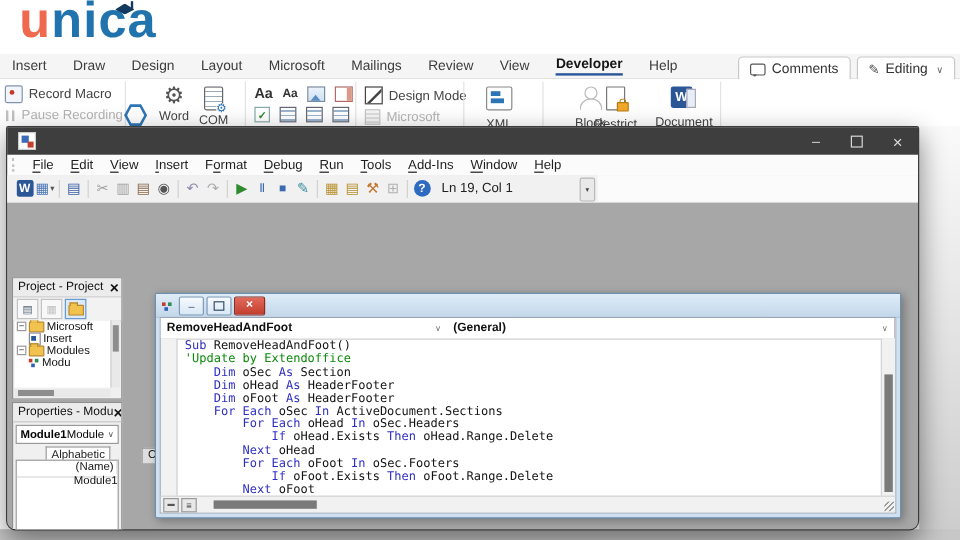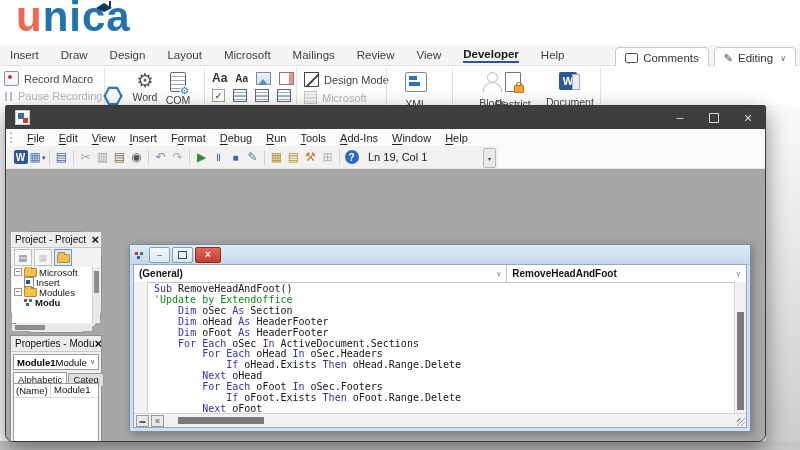--- a/index.html
+++ b/index.html
@@ -106,21 +106,21 @@
                border-radius:2px;display:flex;flex-direction:column;align-items:center;justify-content:center;font-size:6px;color:#444;}
   #vba-toolbar-filler{flex:1;background:#fbfbfb;}
 
   #vba-mdi{position:absolute;left:0;top:63px;right:0;bottom:0;background:#a7a7a7;}
 
   
   .panel{position:absolute;left:4px;width:92px;background:#f0f0f0;border:1px solid #8f8f8f;box-sizing:border-box;}
   .phead{height:15px;display:flex;align-items:center;justify-content:space-between;padding:0 2px 0 4px;
          font-size:10px;color:#111;background:#ececec;border-bottom:1px solid #c9c9c9;white-space:nowrap;overflow:hidden;}
   .pclose{font-size:13px;font-weight:700;color:#111;line-height:12px;}
-  #proj-panel{top:62px;height:102px;border-radius:24px;}
+  #proj-panel{top:62px;height:102px;}
   #proj-tools{height:19px;background:#f2f2f2;display:flex;align-items:center;gap:2px;padding-left:3px;border-bottom:1px solid #d5d5d5;}
   .ptool{width:16px;height:15px;border:1px solid #c2c2c2;background:#f8f8f8;display:flex;align-items:center;justify-content:center;font-size:9px;color:#567;}
   .ptool.active{border:1px solid #6a9ad0;background:#dce9f6;}
   .ptool.disabled{color:#c2c2c2;}
   #proj-tree{position:absolute;left:1px;right:9px;top:35px;bottom:9px;background:#fff;overflow:hidden;
              font-size:9.5px;color:#111;}
   .trow{display:flex;align-items:center;gap:2px;height:10px;white-space:nowrap;}
   .expbox{width:8px;height:8px;border:1px solid #999;background:#fff;font-size:8px;line-height:6px;text-align:center;color:#333;box-sizing:border-box;flex:none;}
   .expbox:before{content:"−";}
   .ico-folder{width:11px;height:7px;background:#f2c24e;border:1px solid #b8882a;border-radius:1px;position:relative;flex:none;margin-top:1px;}
@@ -132,24 +132,24 @@
   #proj-vthumb{position:absolute;left:1px;top:4px;width:5px;height:22px;background:#8d8d8d;}
   #proj-hscroll{position:absolute;left:1px;right:9px;bottom:1px;height:7px;background:#e9e9e9;}
   #proj-hthumb{position:absolute;left:3px;top:1px;width:30px;height:5px;background:#8d8d8d;}
 
   #props-panel{top:166px;height:169px;}
   #props-combo{margin:2px;height:14px;background:#fff;border:1px solid #9a9a9a;display:flex;align-items:center;
                font-size:9.5px;padding:0 3px;white-space:nowrap;overflow:hidden;}
   #props-combo b{font-weight:700;}
   #props-combo .chev{margin-left:auto;font-size:7px;color:#555;}
   #props-tabs{display:flex;height:14px;padding-left:2px;font-size:9.5px;color:#222;align-items:flex-end;gap:1px;}
-  .ptab{padding:0 4px;border:1px solid #9a9a9a;border-bottom:none;background:#dedede;height:12px;line-height:12px;white-space:nowrap;}
+  .ptab{padding:0 4px;border:1px solid #9a9a9a;border-bottom:none;background:#dedede;height:12px;line-height:12px;white-space:nowrap;margin-left:25px;}
   .ptab.active{background:#fff;height:13px;line-height:13px;}
   #props-grid{position:absolute;left:2px;right:2px;top:47px;bottom:2px;background:#fff;border:1px solid #9a9a9a;font-size:9.5px;color:#111;}
-  .grow{display:flex;height:13px;border-bottom:1px solid #d8d8d8;align-items:flex-start;}
+  .grow{display:flex;height:13px;border-bottom:1px solid #d8d8d8;align-items:flex-end;flex-direction:column;}
   .gname{width:34px;padding-left:2px;border-right:1px solid #d8d8d8;height:100%;display:flex;align-items:center;}
   .gval{padding-left:3px;}
 
   
   #code-win{position:absolute;left:123px;top:75px;width:622px;height:188px;background:#cfe0f0;
             border:1px solid #6f8faf;border-radius:2px;box-sizing:border-box;box-shadow:2px 2px 8px rgba(0,0,0,.3);}
   #code-titlebar{height:19px;display:flex;align-items:center;background:linear-gradient(#dfecf8,#c3d7ea);
                  border-bottom:1px solid #b0c6da;font-size:11px;color:#1c1c1c;padding:0 3px 0 5px;}
   .cw-ico{width:3px;height:3px;background:#c43b2e;box-shadow:5px 0 0 #2e8b57,2px 4px 0 #2e5fb8;margin-right:9px;margin-bottom:3px;}
   #code-title{flex:1;white-space:nowrap;overflow:hidden;}
@@ -368,21 +368,21 @@
           </div>
           <div class="trow" style="padding-left: 12px;">
             <span class="ico-worddoc"></span>
             <span class="tlabel">Insert</span>
           </div>
           <div class="trow" style="padding-left: 2px;">
             <span class="expbox"></span>
             <span class="ico-folder"></span>
             <span class="tlabel">Modules</span>
           </div>
-          <div class="trow" style="padding-left: 12px; font-weight: bold;">
+          <div class="trow" style="padding-left: 12px;">
             <span class="ico-module"></span>
             <span class="tlabel">Modu</span>
           </div>
         </div>
       <div id="proj-vscroll">
           <div id="proj-vthumb"></div>
         </div>
       <div id="proj-hscroll">
           <div id="proj-hthumb"></div>
         </div>
@@ -414,26 +414,26 @@
       <div id="code-titlebar">
         <span class="cw-ico"></span>
         <span class="cwc">–</span>
         <span class="cwc cwc-max">
             <span></span>
           </span>
         <span class="cwc cwc-close">×</span>
       </div>
       <div id="code-body">
         <div id="combo-row">
+          <div class="ccombo" id="combo-right">
+            <span>RemoveHeadAndFoot</span>
+            <span class="chev">∨</span>
+          </div>
           <div class="ccombo" id="combo-left">
             <span>(General)</span>
-            <span class="chev">∨</span>
-          </div>
-          <div class="ccombo" id="combo-right">
-            <span>RemoveHeadAndFoot</span>
             <span class="chev">∨</span>
           </div>
         </div>
         <div id="code-pane">
           <div id="code-margin"></div>
           <div id="code-text"><div class="cline"><span class="seg k">Sub </span><span class="seg">RemoveHeadAndFoot()</span></div><div class="cline"><span class="seg c">'Update by Extendoffice</span></div><div class="cline"><span class="seg">    </span><span class="seg k">Dim</span><span class="seg"> oSec </span><span class="seg k">As</span><span class="seg"> Section</span></div><div class="cline"><span class="seg">    </span><span class="seg k">Dim</span><span class="seg"> oHead </span><span class="seg k">As</span><span class="seg"> HeaderFooter</span></div><div class="cline"><span class="seg">    </span><span class="seg k">Dim</span><span class="seg"> oFoot </span><span class="seg k">As</span><span class="seg"> HeaderFooter</span></div><div class="cline"><span class="seg">    </span><span class="seg k">For Each</span><span class="seg"> oSec </span><span class="seg k">In</span><span class="seg"> ActiveDocument.Sections</span></div><div class="cline"><span class="seg">        </span><span class="seg k">For Each</span><span class="seg"> oHead </span><span class="seg k">In</span><span class="seg"> oSec.Headers</span></div><div class="cline"><span class="seg">            </span><span class="seg k">If</span><span class="seg"> oHead.Exists </span><span class="seg k">Then</span><span class="seg"> oHead.Range.Delete</span></div><div class="cline"><span class="seg">        </span><span class="seg k">Next</span><span class="seg"> oHead</span></div><div class="cline"><span class="seg">        </span><span class="seg k">For Each</span><span class="seg"> oFoot </span><span class="seg k">In</span><span class="seg"> oSec.Footers</span></div><div class="cline"><span class="seg">            </span><span class="seg k">If</span><span class="seg"> oFoot.Exists </span><span class="seg k">Then</span><span class="seg"> oFoot.Range.Delete</span></div><div class="cline"><span class="seg">        </span><span class="seg k">Next</span><span class="seg"> oFoot</span></div></div>
         </div>
         <div id="code-vscroll">
             <div id="code-vthumb"></div>
           </div>

